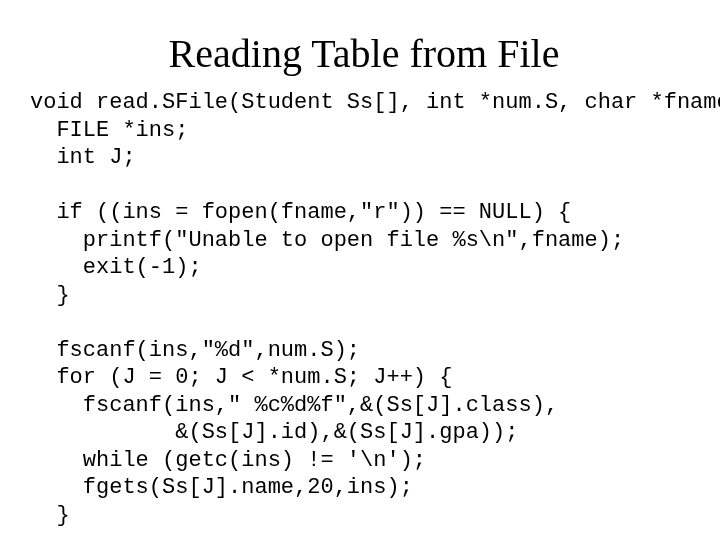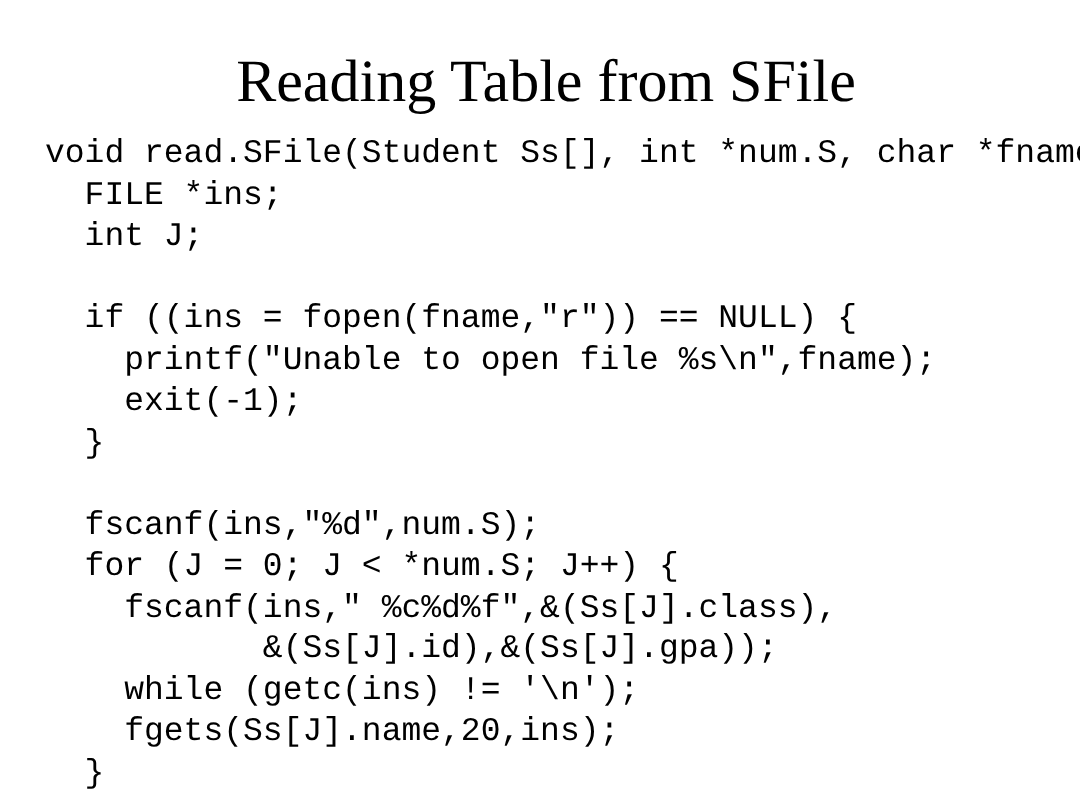--- a/index.html
+++ b/index.html
@@ -28,21 +28,21 @@
     font-size: 22px;
     line-height: 1.25;
     white-space: pre;
     margin: 12px;
   }
 </style>
 </head>
 <body>
 
 <div class="slide">
-  <h1 class="title">Reading Table from SFile</h1>
+  <h1 class="title">Reading Table from File</h1>
   <pre class="code">void read.SFile(Student Ss[], int *num.S, char *fname) {
   FILE *ins;
   int J;
 
   if ((ins = fopen(fname,"r")) == NULL) {
     printf("Unable to open file %s\n",fname);
     exit(-1);
   }
 
   fscanf(ins,"%d",num.S);

